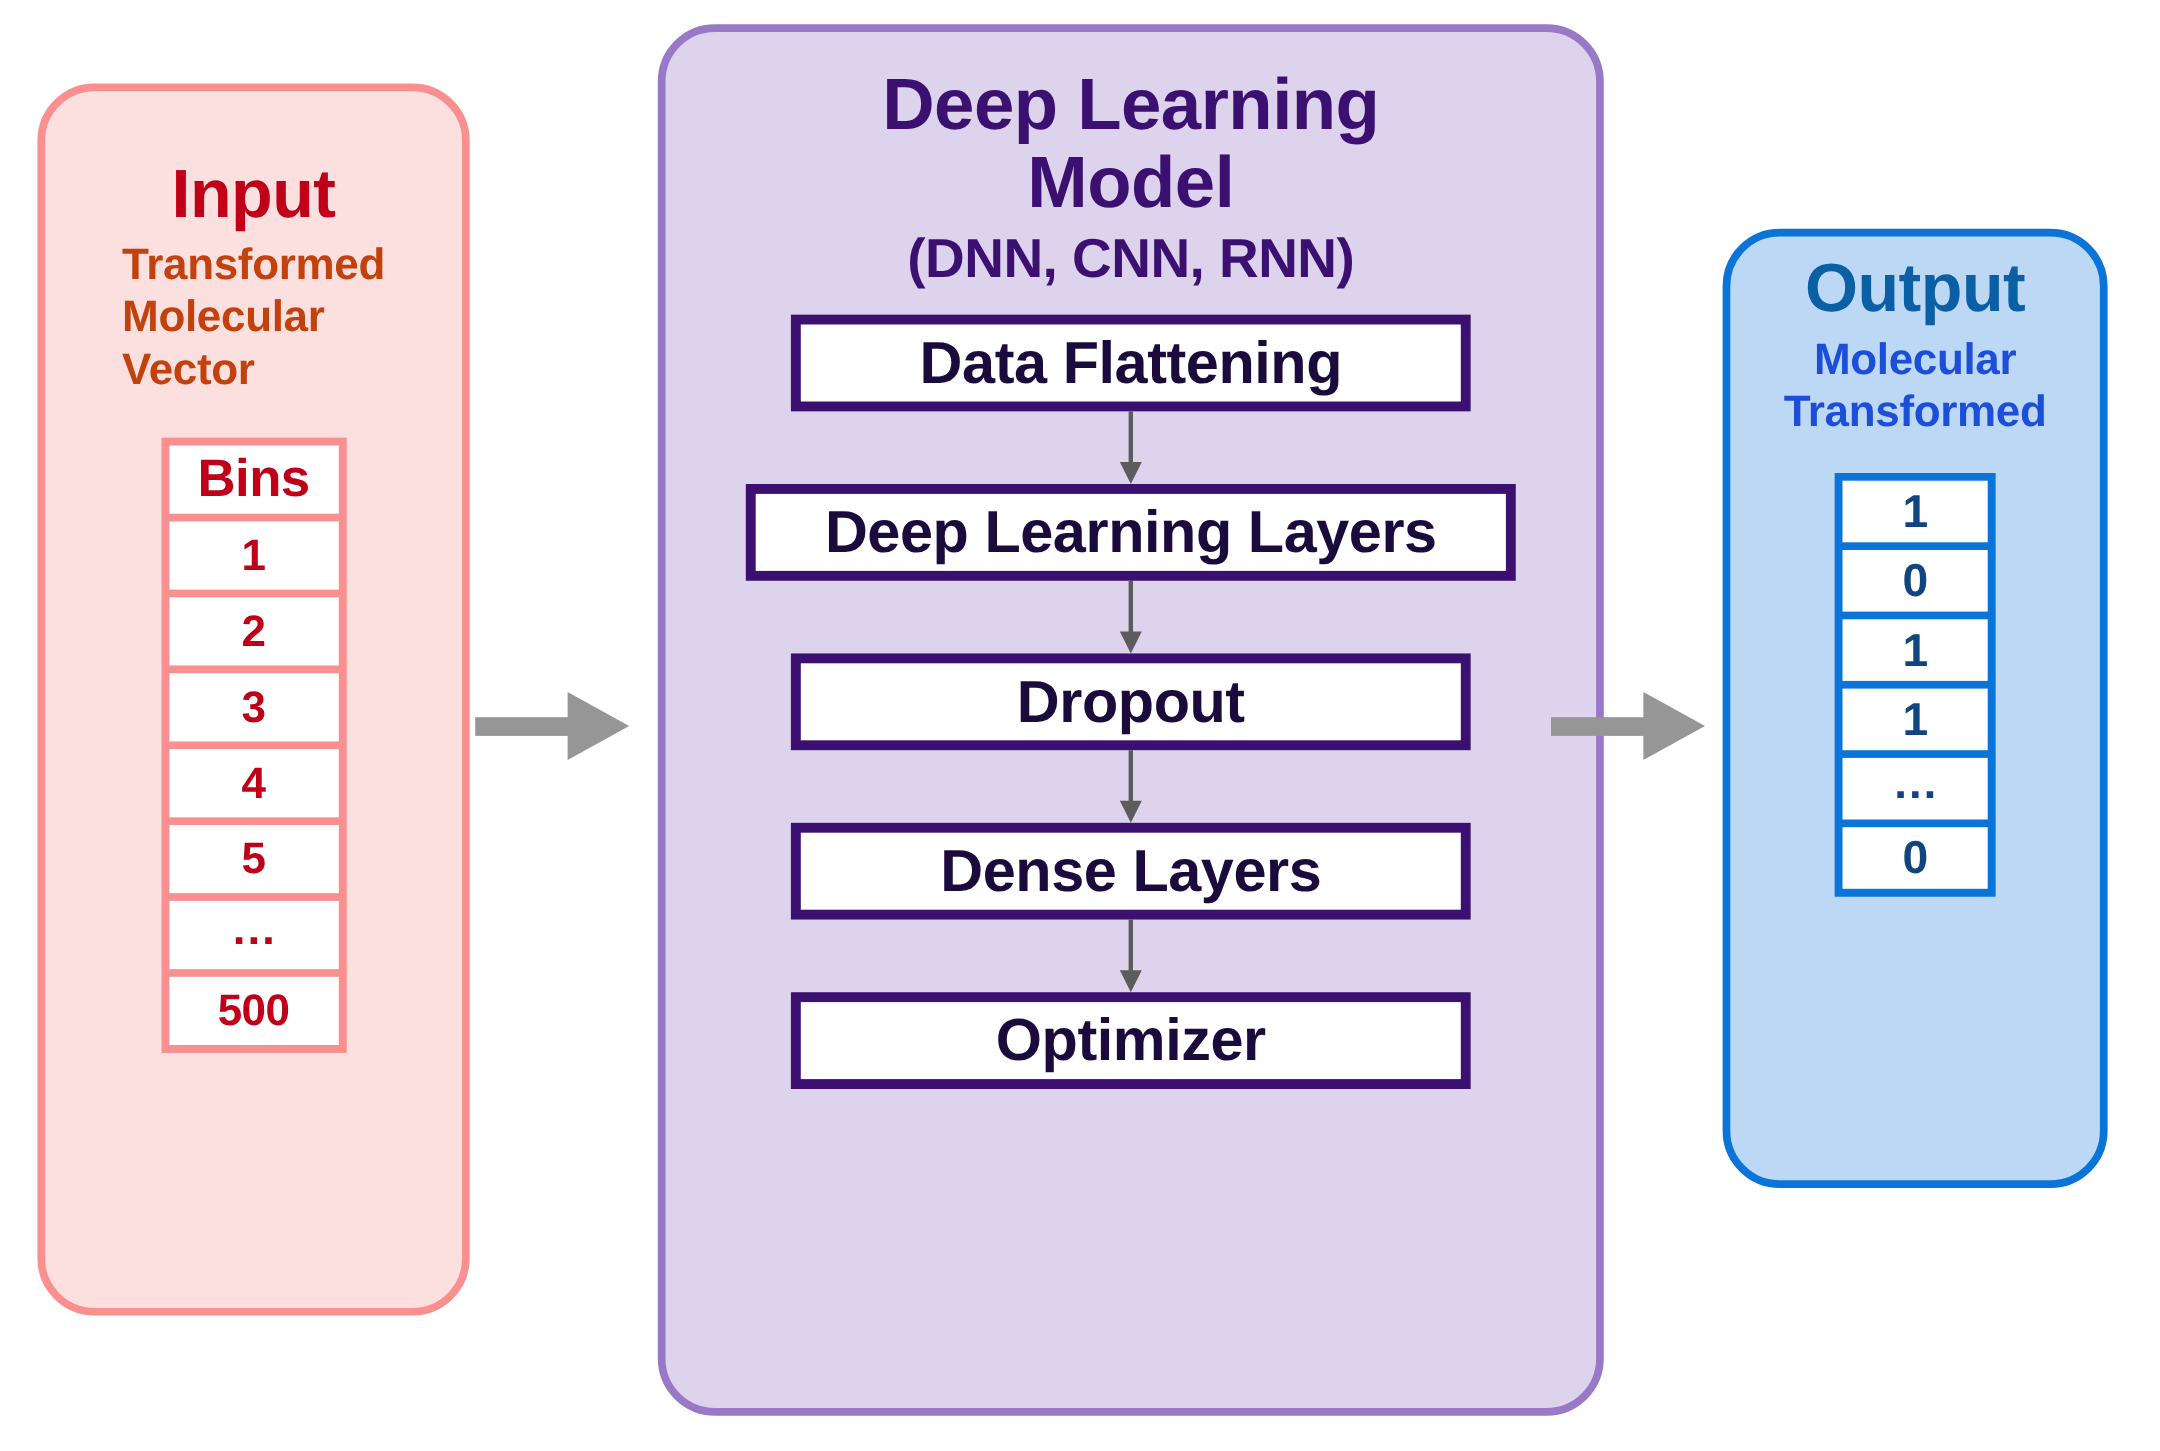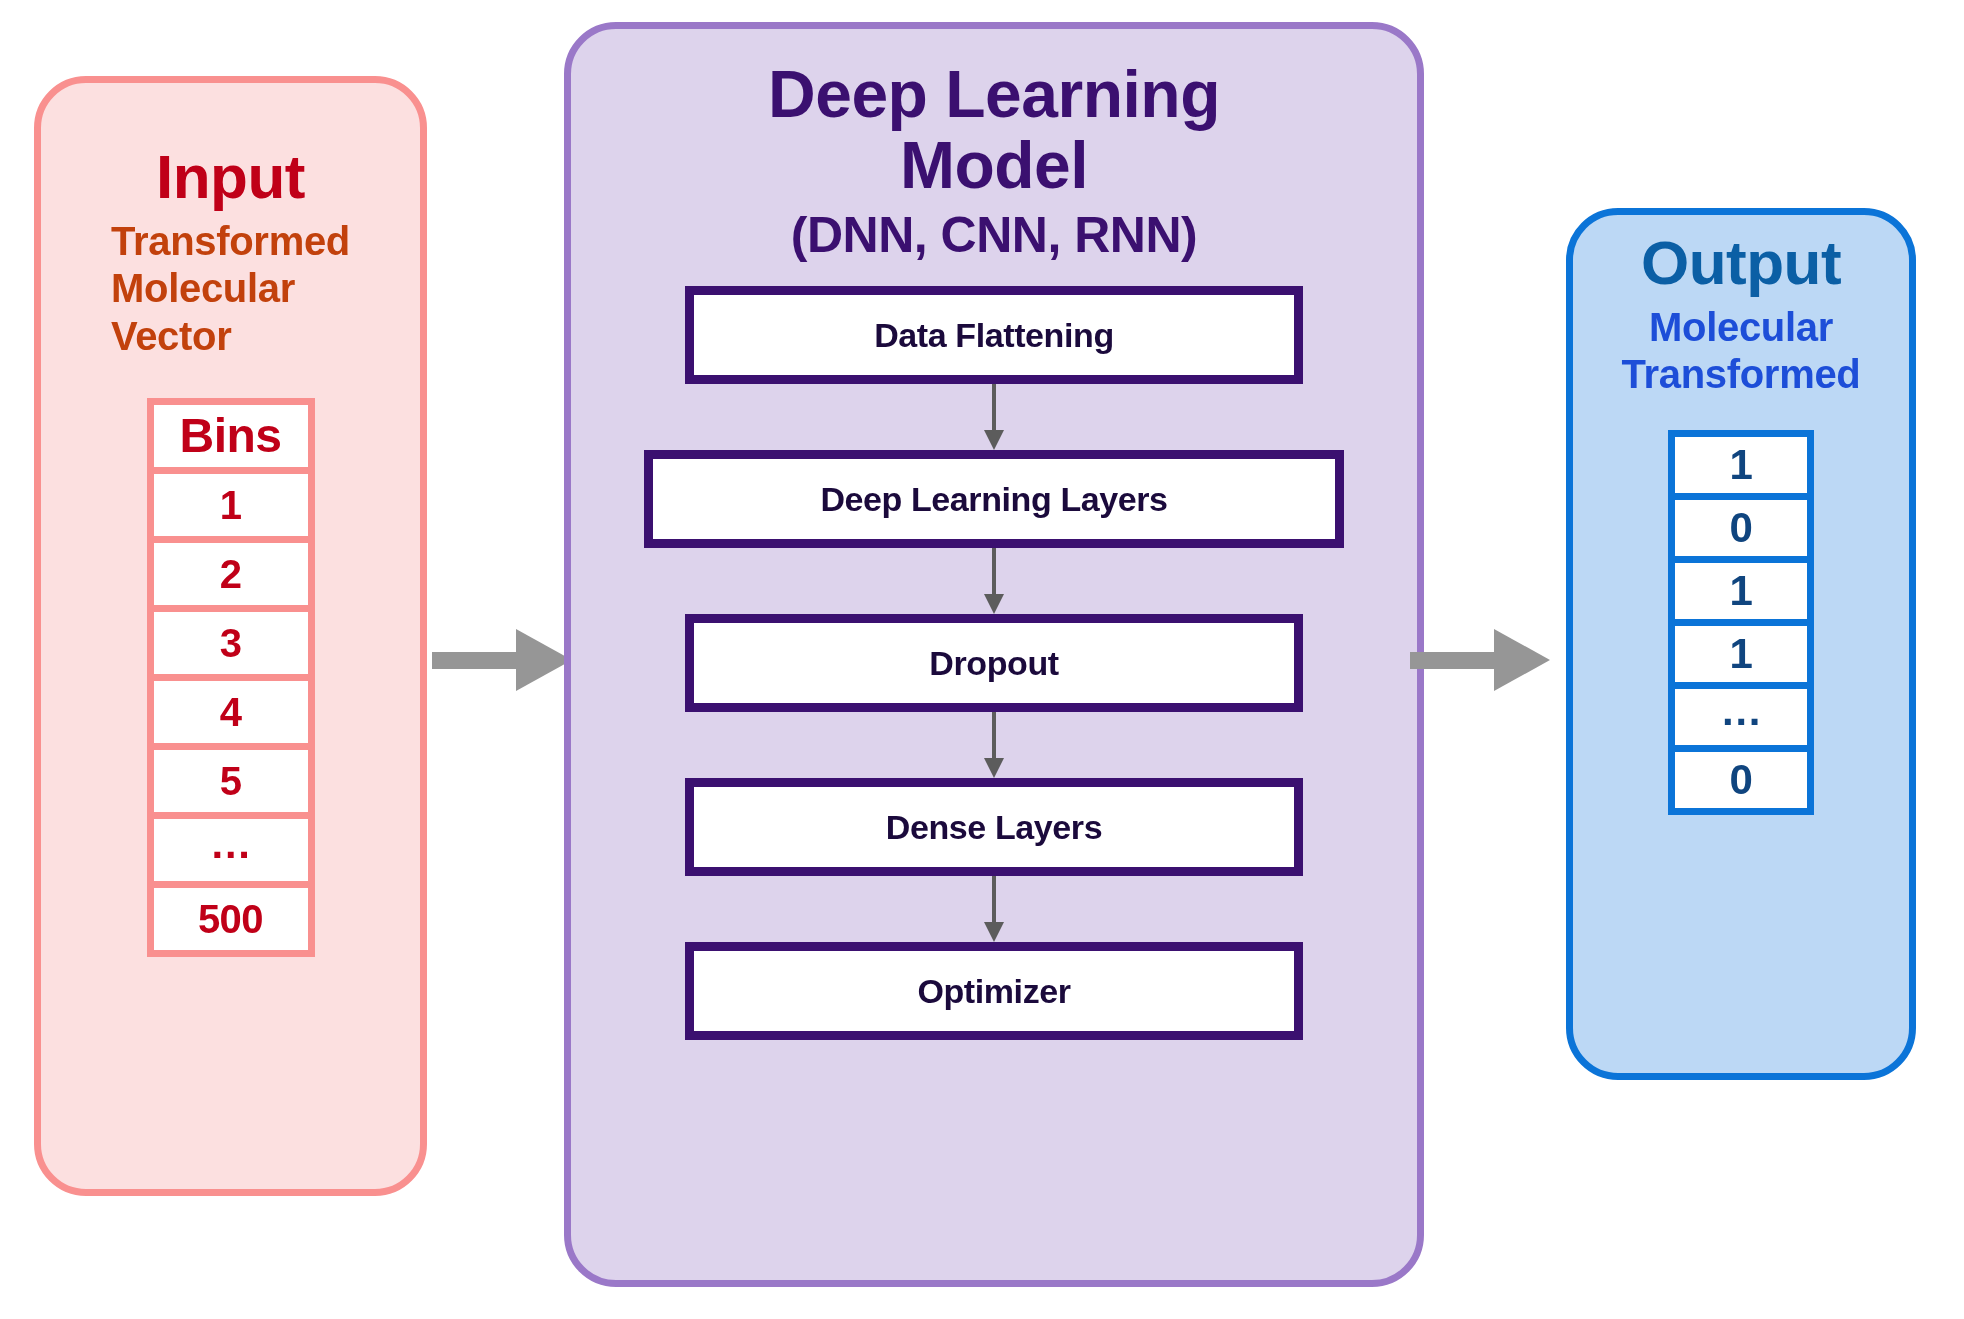--- a/index.html
+++ b/index.html
@@ -101,21 +101,21 @@
     border-bottom: 31px solid transparent;
     border-left: 56px solid #969696;
     margin-left: -1px;
   }
   #arrow-in  { left: 432px;  top: 620px; width: 140px; }
   #arrow-out { left: 1410px; top: 620px; width: 140px; }
 
   
   .panel-model {
     position: absolute;
-    left: 564px;
+    left: 598px;
     top: 22px;
     width: 860px;
     height: 1265px;
     background: #ddd3ec;
     border: 7px solid #9a78c8;
     border-radius: 52px;
     box-sizing: border-box;
     display: flex;
     flex-direction: column;
     align-items: center;
@@ -142,26 +142,26 @@
     margin-top: 22px;
     width: 100%;
     display: flex;
     flex-direction: column;
     align-items: center;
   }
   .proc-box {
     background: #ffffff;
     border: 9px solid #3b1070;
     box-sizing: border-box;
-    height: 98px;
+    height: 88px;
     display: flex;
     align-items: center;
     justify-content: center;
     color: #1b0a3c;
-    font-size: 34px;
+    font-size: 54px;
     font-weight: bold;
     letter-spacing: -0.4px;
   }
   .proc-box.wide   { width: 700px; }
   .proc-box.normal { width: 618px; }
 
   .vconn {
     width: 24px;
     height: 66px;
     position: relative;

